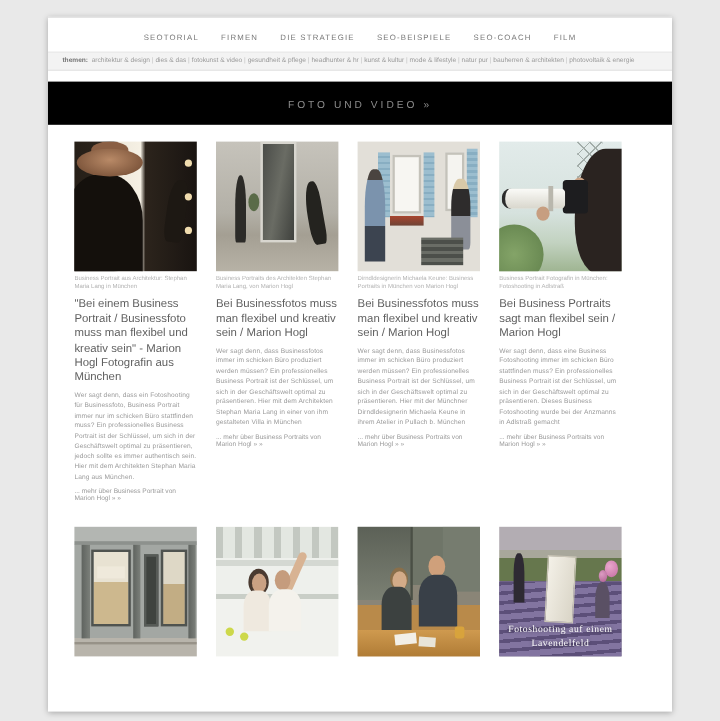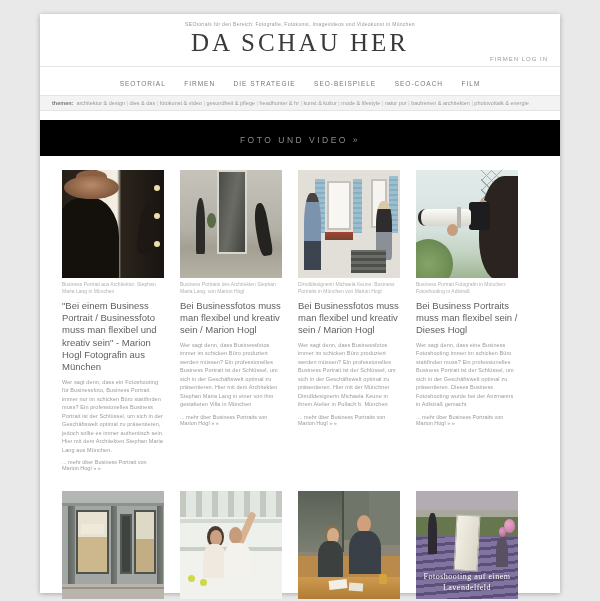--- a/index.html
+++ b/index.html
@@ -154,25 +154,20 @@
                   background:radial-gradient(circle at 35% 35%,#dc9cc2,#b05e92); }
   .t8 .overlay { left:0; bottom:5%; width:100%; text-align:center; padding:0 5%;
                  font-family:"Liberation Serif", serif; font-size:8px; line-height:1.35;
                  color:#ffffff; letter-spacing:.5px; text-shadow:0 0 3px rgba(0,0,0,.45); }
 </style>
 </head>
 <body>
 
 <div class="page">
 
-  <div class="header">
-    <div class="tagline">SEOtorials für den Bereich: Fotografie, Fotokunst, Imagevideos und Videokunst in München</div>
-    <div class="logo">DA SCHAU HER</div>
-    <div class="login">FIRMEN LOG IN</div>
-  </div>
 
   <div class="nav">
     <span class="nav-item">SEOTORIAL</span>
     <span class="nav-item">FIRMEN</span>
     <span class="nav-item">DIE STRATEGIE</span>
     <span class="nav-item">SEO-BEISPIELE</span>
     <span class="nav-item">SEO-COACH</span>
     <span class="nav-item">FILM</span>
   </div>
 
@@ -238,21 +233,21 @@
         <div class="tower"></div>
         <div class="bush"></div>
         <div class="hair"></div>
         <div class="face"></div>
         <div class="cam"></div>
         <div class="lens"></div>
         <div class="ring"></div>
         <div class="hand"></div>
       </div>
       <div class="caption">Business Portrait Fotografin in München: Fotoshooting in Adlstraß</div>
-      <h3 class="title">Bei Business Portraits muss man flexibel sein / Dieses Hogl</h3>
+      <h3 class="title">Bei Business Portraits sagt man flexibel sein / Marion Hogl</h3>
       <p class="bodytext">Wer sagt denn, dass eine Business Fotoshooting immer im schicken Büro stattfinden muss? Ein professionelles Business Portrait ist der Schlüssel, um sich in der Geschäftswelt optimal zu präsentieren. Dieses Business Fotoshooting wurde bei der Anzmanns in Adlstraß gemacht</p>
       <a class="more">... mehr über Business Portraits von Marion Hogl » »</a>
     </article>
 
     <article class="card">
       <div class="thumb t5">
         <div class="cornice"></div>
         <div class="winL"></div>
         <div class="sign"></div>
         <div class="door"></div>

